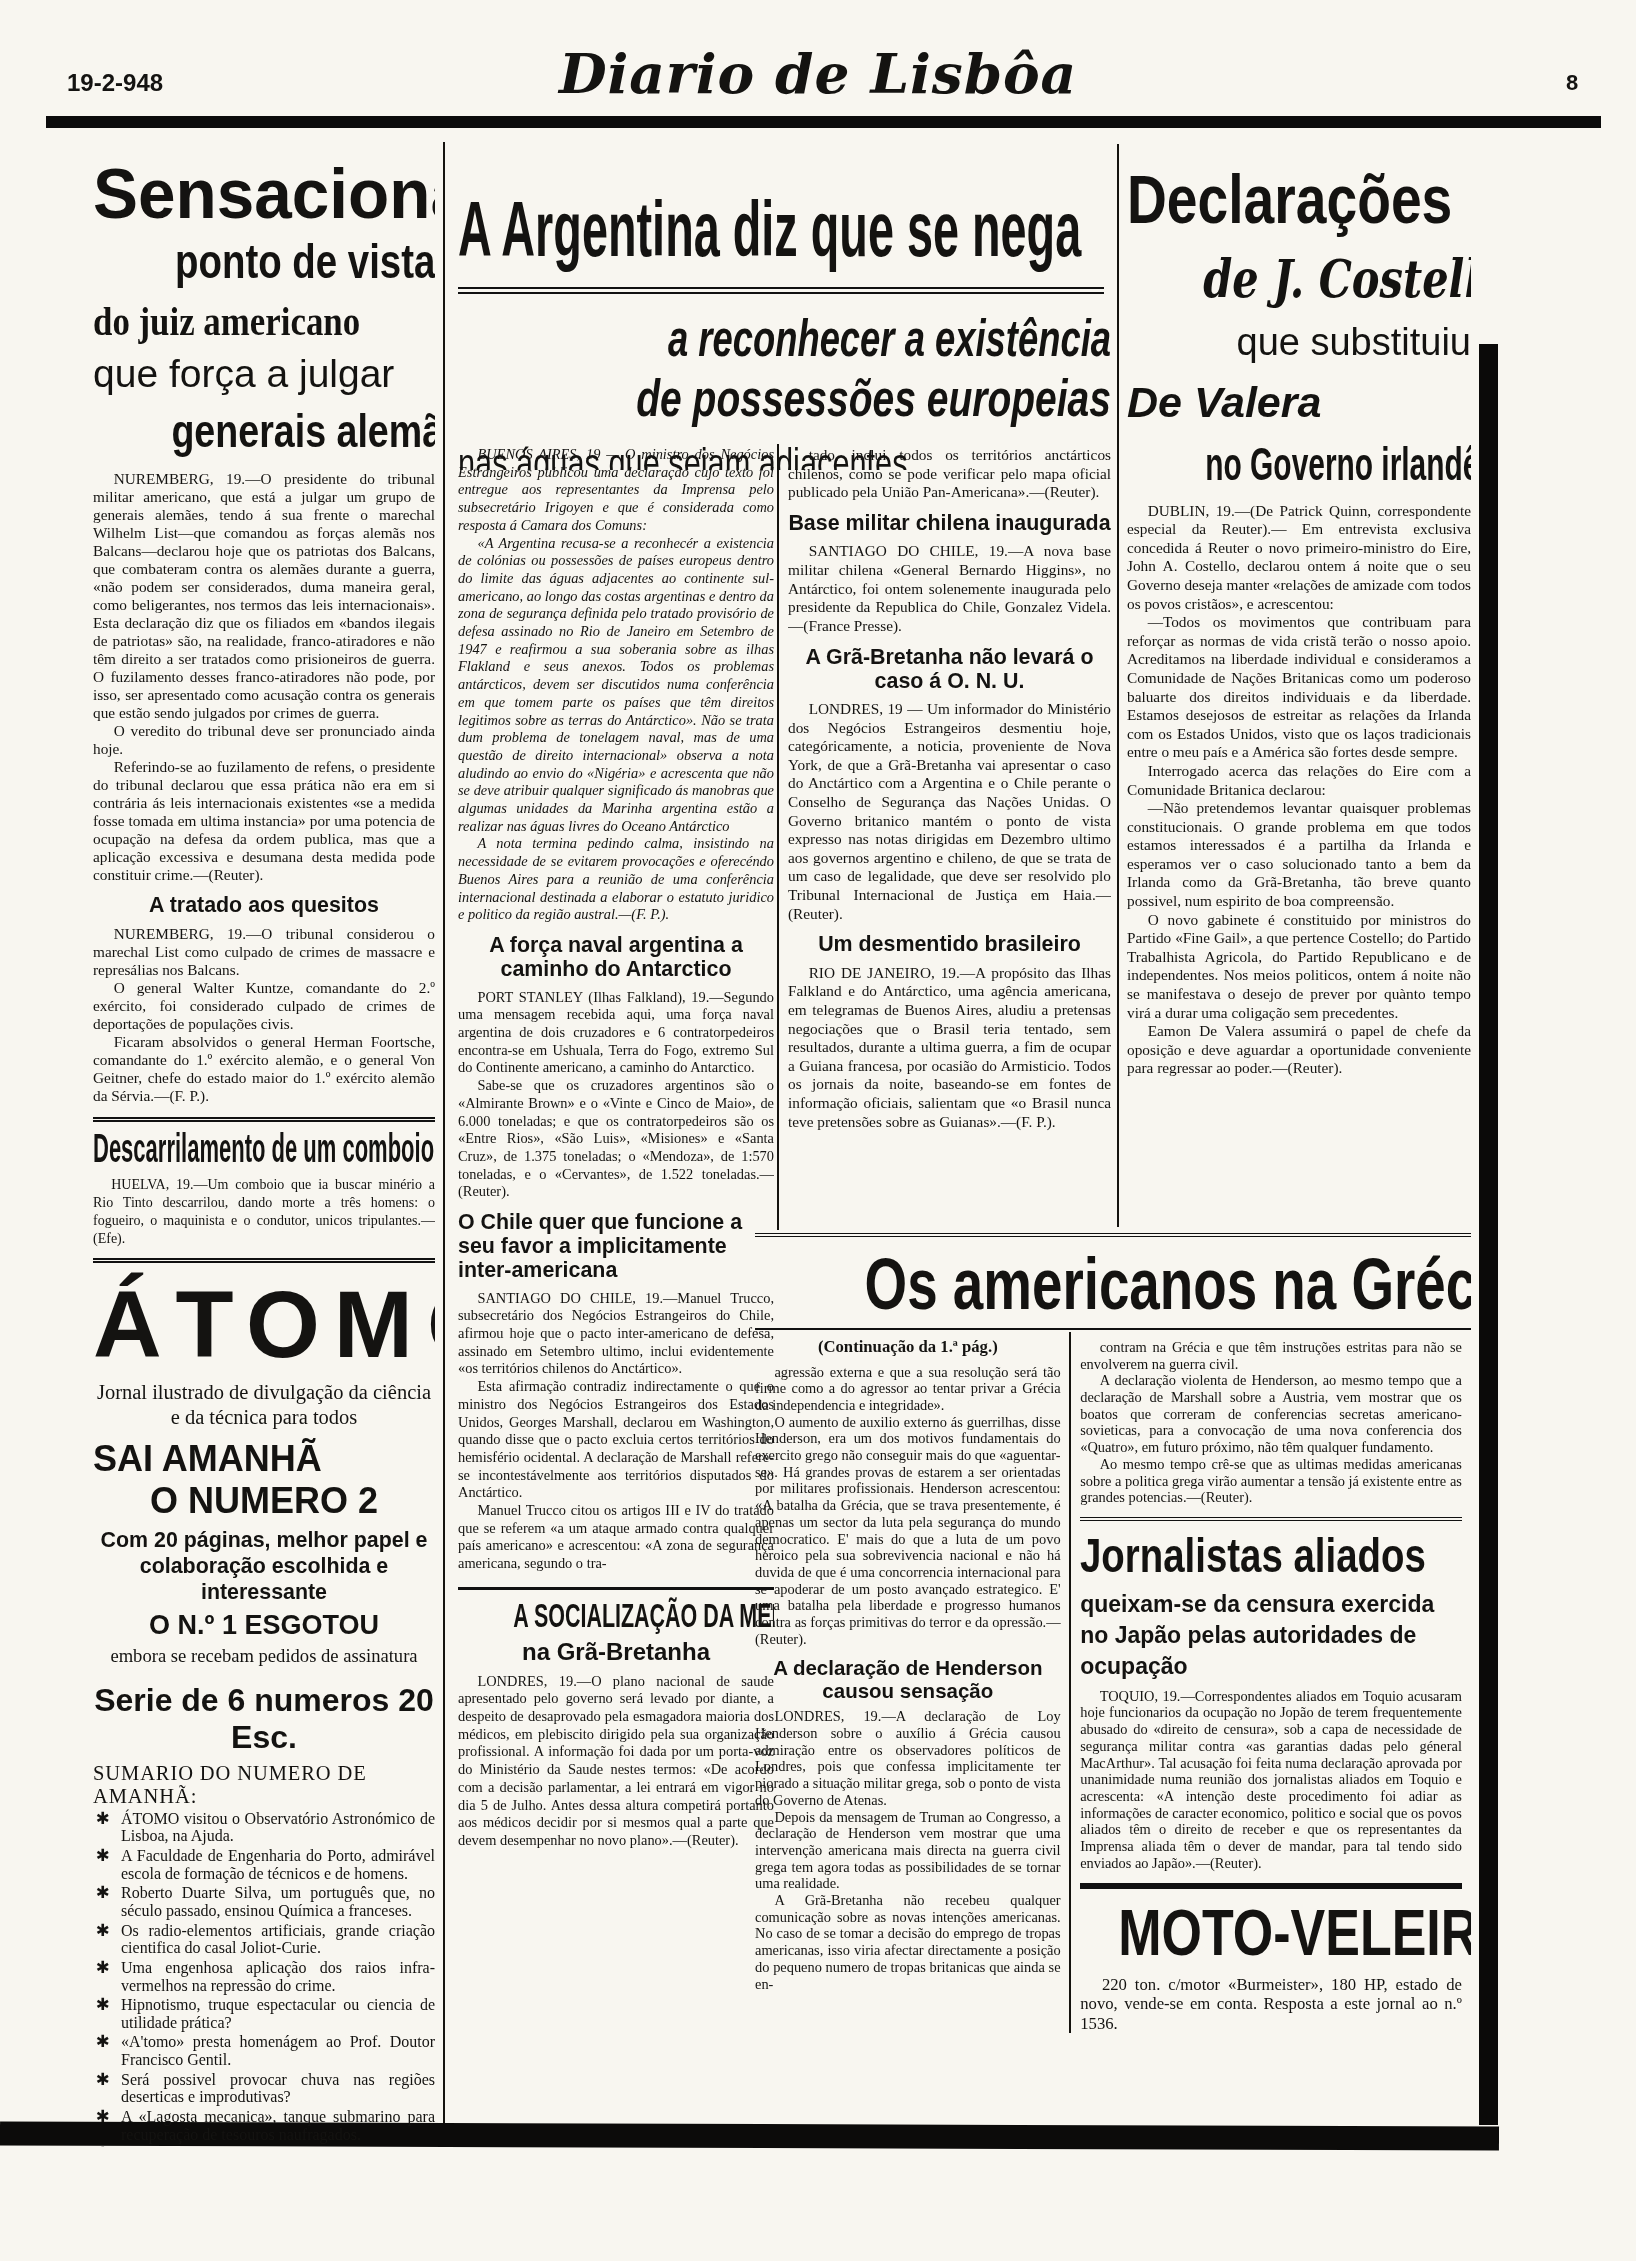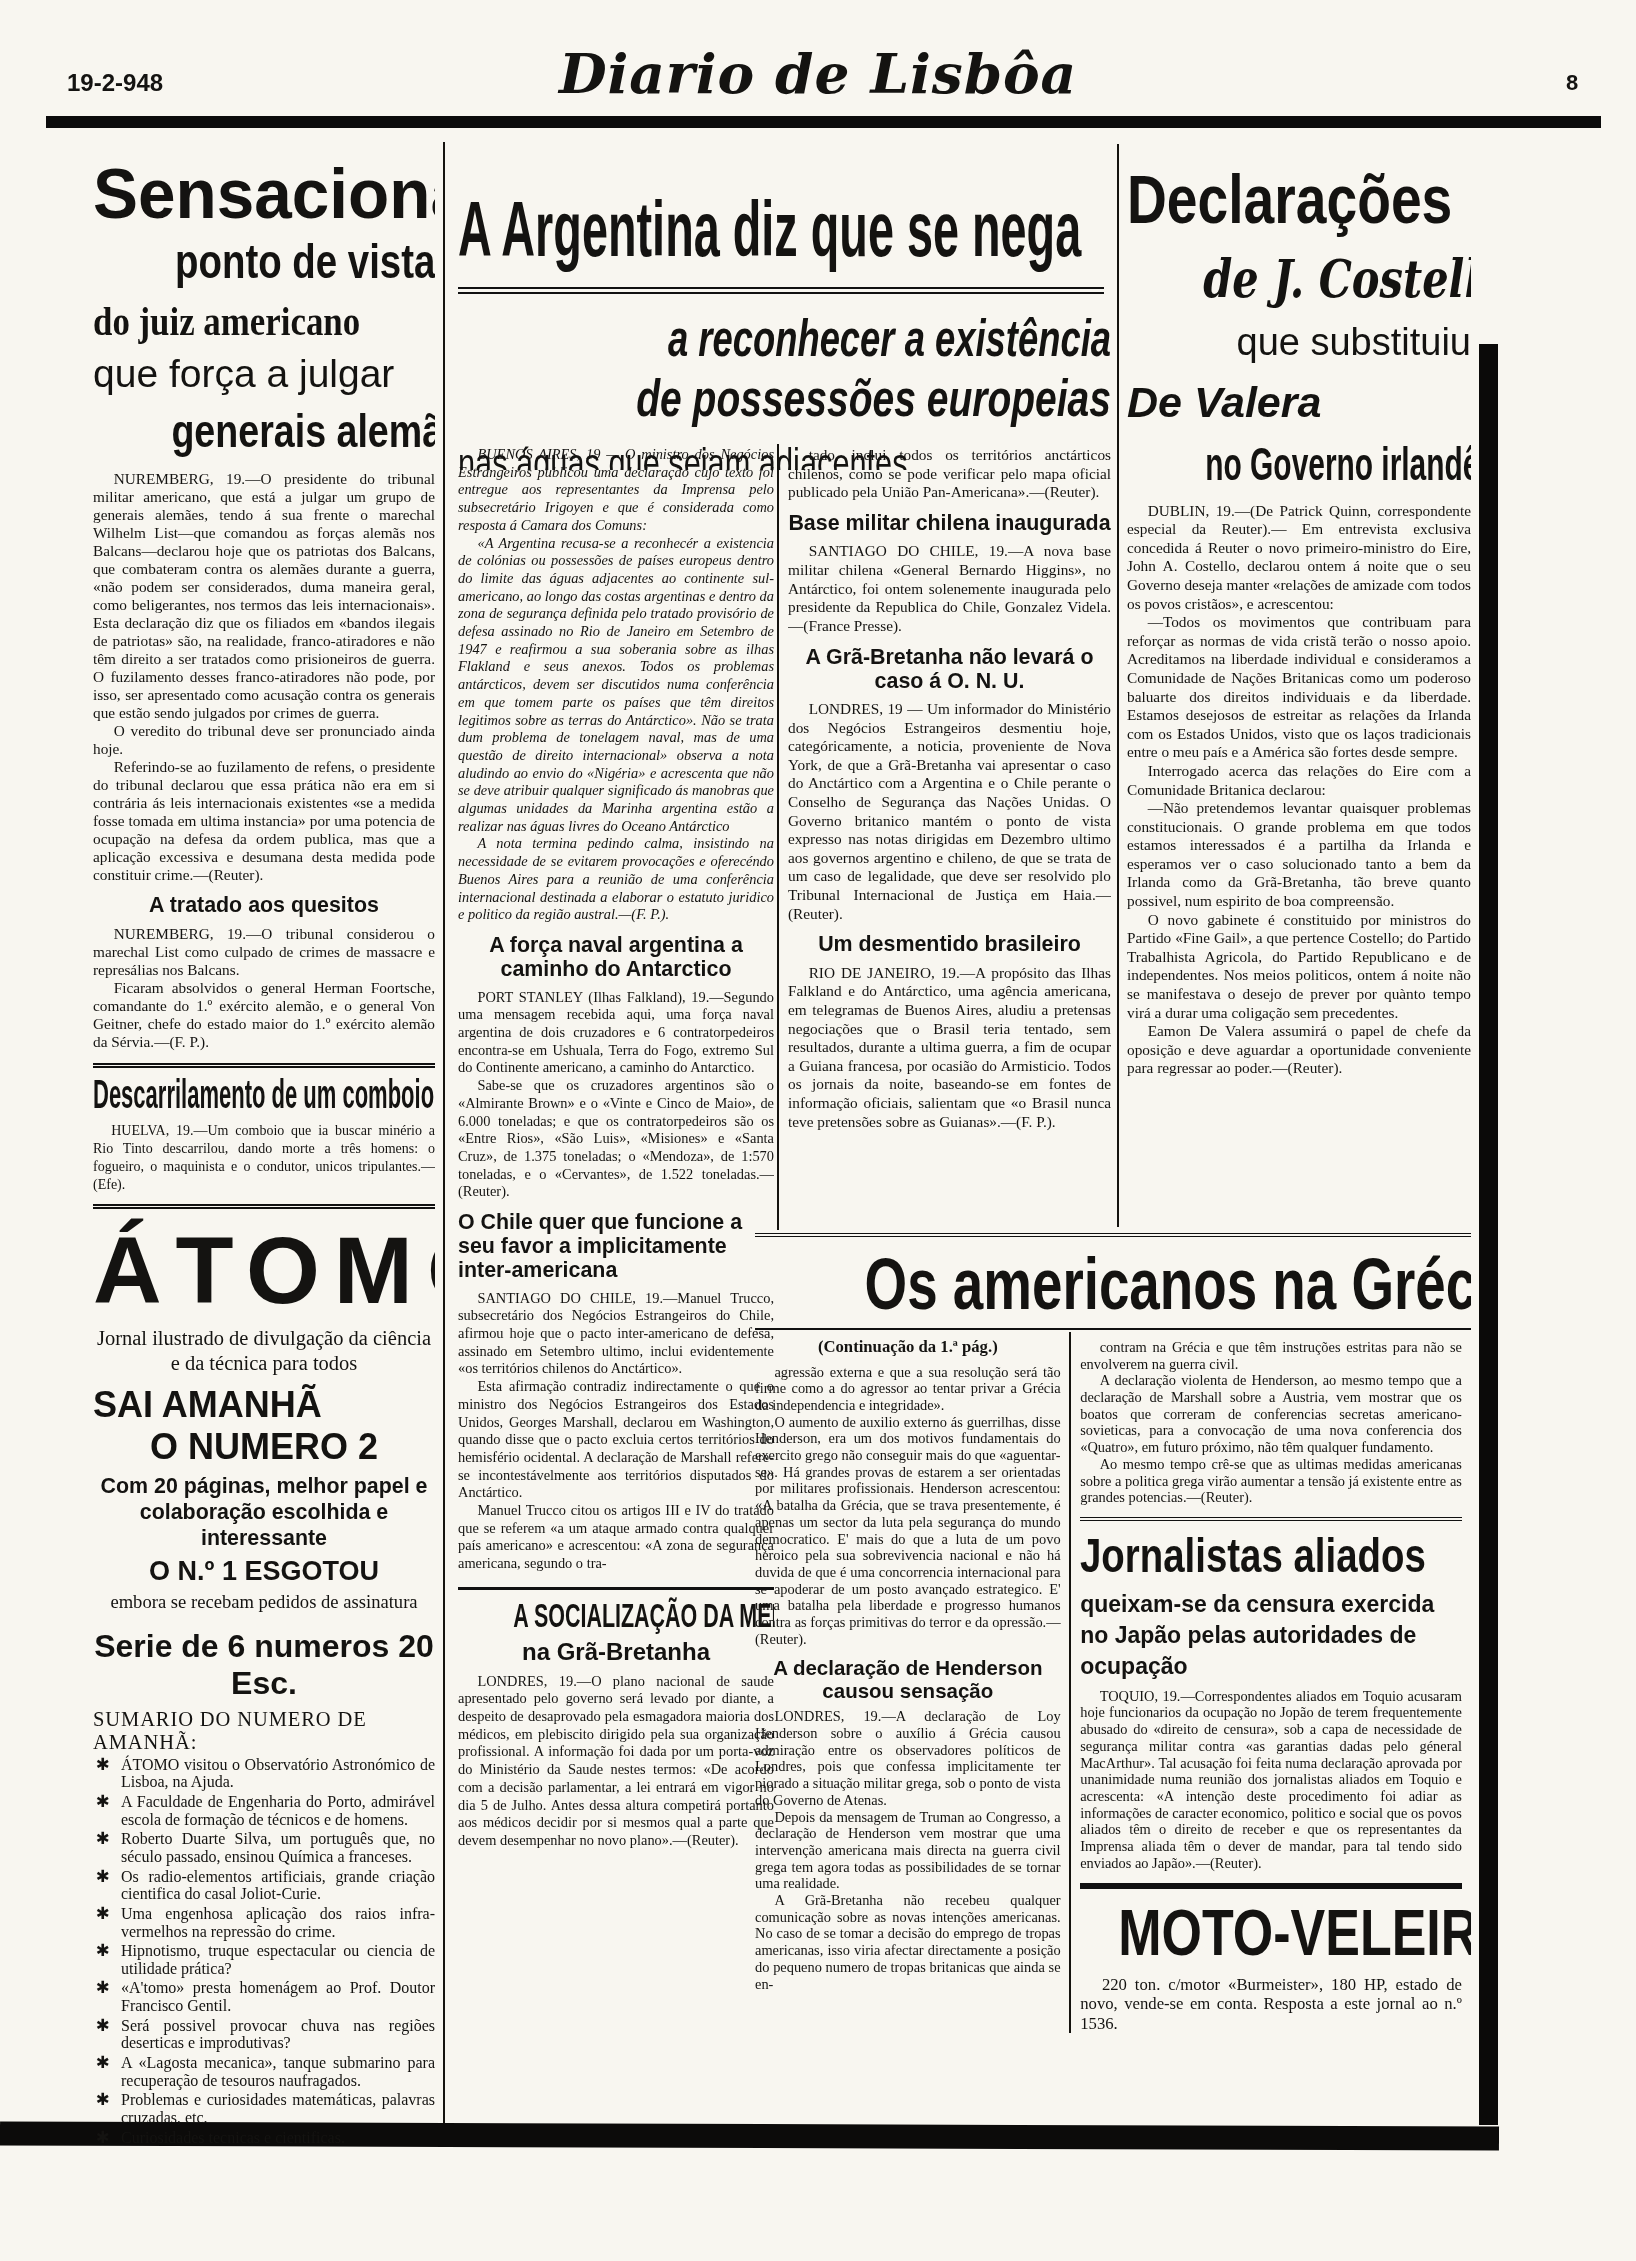--- a/index.html
+++ b/index.html
@@ -121,20 +121,21 @@
       <div class="t-right"><span class="hl hl-generais o-right sq80" style="display:inline-block">generais alemães</span></div>
     </div>
     <div class="body-text lead">
         <p>NUREMBERG, 19.—O presidente do tribunal militar americano, que está a julgar um grupo de generais alemães, tendo á sua frente o marechal Wilhelm List—que comandou as forças alemãs nos Balcans—declarou hoje que os patriotas dos Balcans, que combateram contra os alemães durante a guerra, «não podem ser considerados, duma maneira geral, como beligerantes, nos termos das leis internacionais». Esta declaração diz que os filiados em «bandos ilegais de patriotas» são, na realidade, franco-atiradores e não têm direito a ser tratados como prisioneiros de guerra. O fuzilamento desses franco-atiradores não pode, por isso, ser apresentado como acusação contra os generais que estão sendo julgados por crimes de guerra.</p>
         <p>O veredito do tribunal deve ser pronunciado ainda hoje.</p>
         <p>Referindo-se ao fuzilamento de refens, o presidente do tribunal declarou que essa prática não era em si contrária ás leis internacionais existentes «se a medida fosse tomada em ultima instancia» por uma potencia de ocupação na defesa da ordem publica, mas que a aplicação excessiva e desumana desta medida pode constituir crime.—(Reuter).</p>
       </div>
     <h3 class="xhead">A tratado aos quesitos</h3>
     <div class="body-text lead">
         <p>NUREMBERG, 19.—O tribunal considerou o marechal List como culpado de crimes de massacre e represálias nos Balcans.</p>
+        <p>O general Walter Kuntze, comandante do 2.º exército, foi considerado culpado de crimes de deportações de populações civis.</p>
         <p>Ficaram absolvidos o general Herman Foortsche, comandante do 1.º exército alemão, e o general Von Geitner, chefe do estado maior do 1.º exército alemão da Sérvia.—(F. P.).</p>
       </div>
 
     <div class="derail">
       <h2>
           <span class="hl o-left sq55">Descarrilamento de um comboio</span>
         </h2>
       <p>HUELVA, 19.—Um comboio que ia buscar minério a Rio Tinto descarrilou, dando morte a três homens: o fogueiro, o maquinista e o condutor, unicos tripulantes.—(Efe).</p>
     </div>
 

